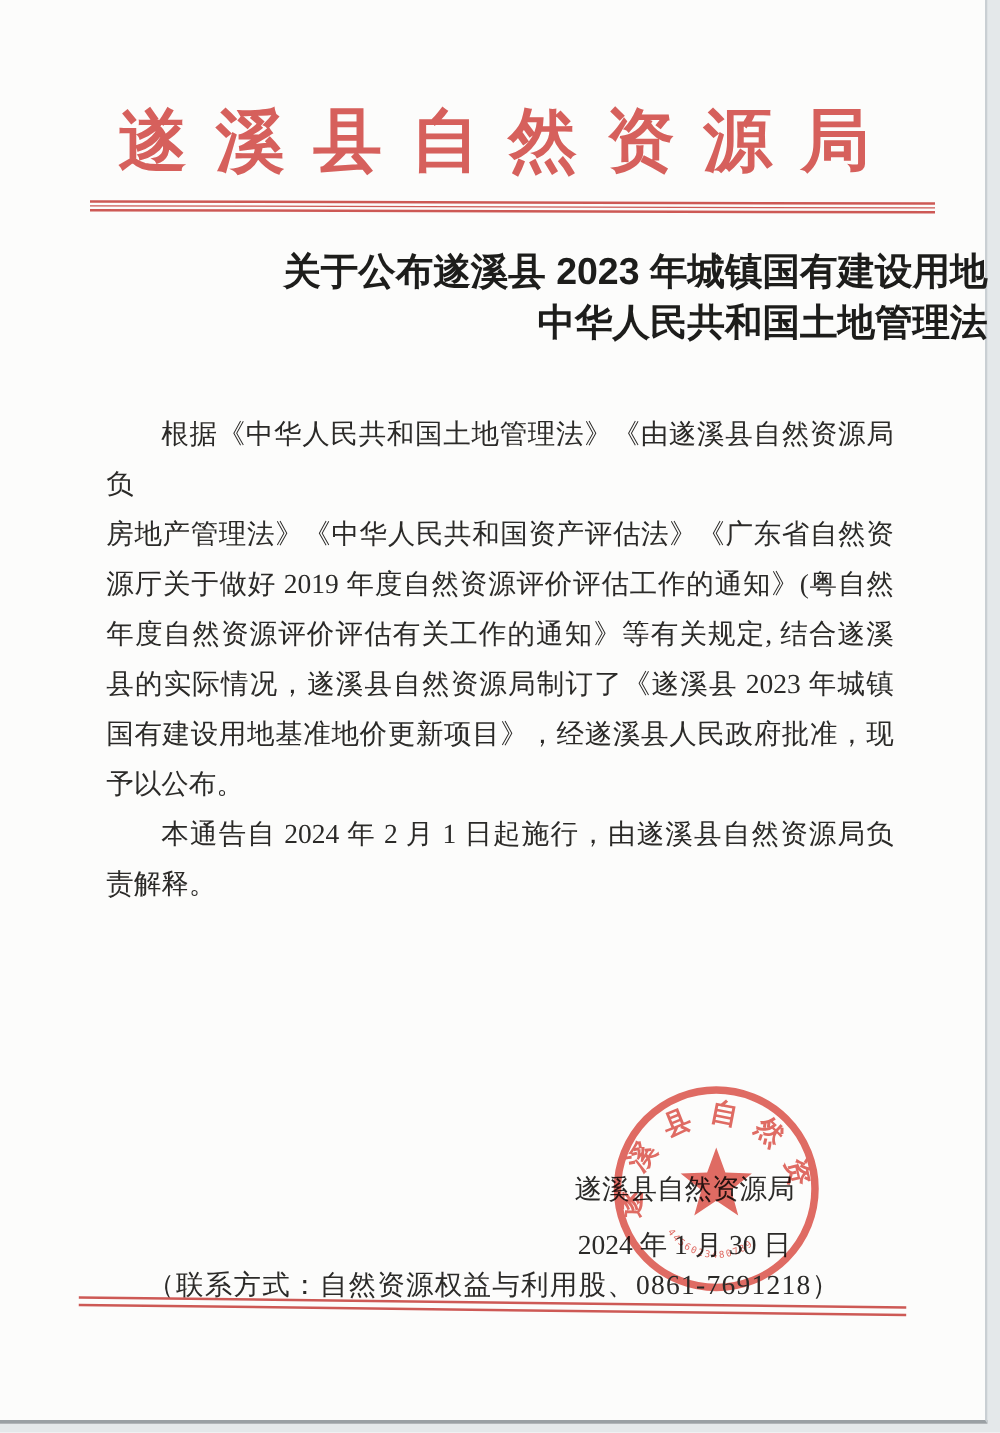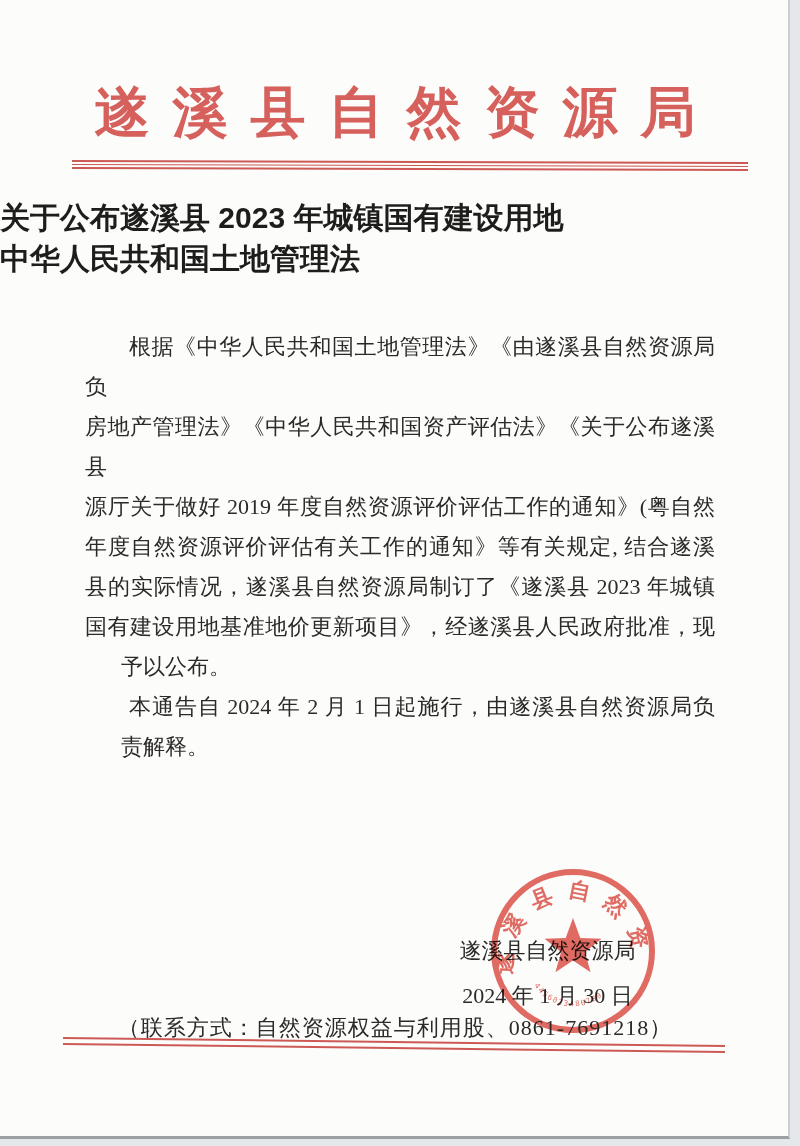--- a/index.html
+++ b/index.html
@@ -64,35 +64,35 @@
     position: absolute;
     top: 197px;
     left: 0;
     width: 790px;
     color: #1d1d1b;
     font-family: "Liberation Sans", "DejaVu Sans", sans-serif;
     font-weight: 700;
     font-size: 30px;
     line-height: 41px;
   }
-  .doc-title .line { text-align: left; }
+  .doc-title .line { text-align: right; }
   .doc-body {
     position: absolute;
     top: 327px;
     left: 85px;
     width: 630px;
     color: var(--ink);
     font-size: 22px;
     line-height: 40px;
   }
   .para .line {
     text-align: justify;
     text-align-last: justify;
   }
-  .para .line.last { text-align-last: left; margin-left: 36px; }
+  .para .line.last { text-align-last: left; }
   .para .line.first { text-indent: 44px; }
   .attachment {
     position: absolute;
     top: 770px;
     left: 148px;
     width: 570px;
     color: var(--ink);
     font-size: 22px;
     line-height: 49px;
   }
@@ -151,21 +151,21 @@
     <div class="header-rule"></div>
 
     <div class="doc-title">
         <div class="line first">关于公布遂溪县 2023 年城镇国有建设用地</div>
         <div class="line last">中华人民共和国土地管理法</div>
       </div>
 
     <div class="doc-body">
       <div class="para">
           <div class="line first">根据《中华人民共和国土地管理法》《由遂溪县自然资源局负</div>
-          <div class="line">房地产管理法》《中华人民共和国资产评估法》《关于公布遂溪县</div>
+          <div class="line">房地产管理法》《中华人民共和国资产评估法》《广东省自然资</div>
           <div class="line">源厅关于做好 2019 年度自然资源评价评估工作的通知》(粤自然</div>
           <div class="line">年度自然资源评价评估有关工作的通知》等有关规定, 结合遂溪</div>
           <div class="line">县的实际情况，遂溪县自然资源局制订了《遂溪县 2023 年城镇</div>
           <div class="line">国有建设用地基准地价更新项目》，经遂溪县人民政府批准，现</div>
           <div class="line last">予以公布。</div>
         </div>
       <div class="para">
           <div class="line first">本通告自 2024 年 2 月 1 日起施行，由遂溪县自然资源局负</div>
           <div class="line last">责解释。</div>
         </div>

